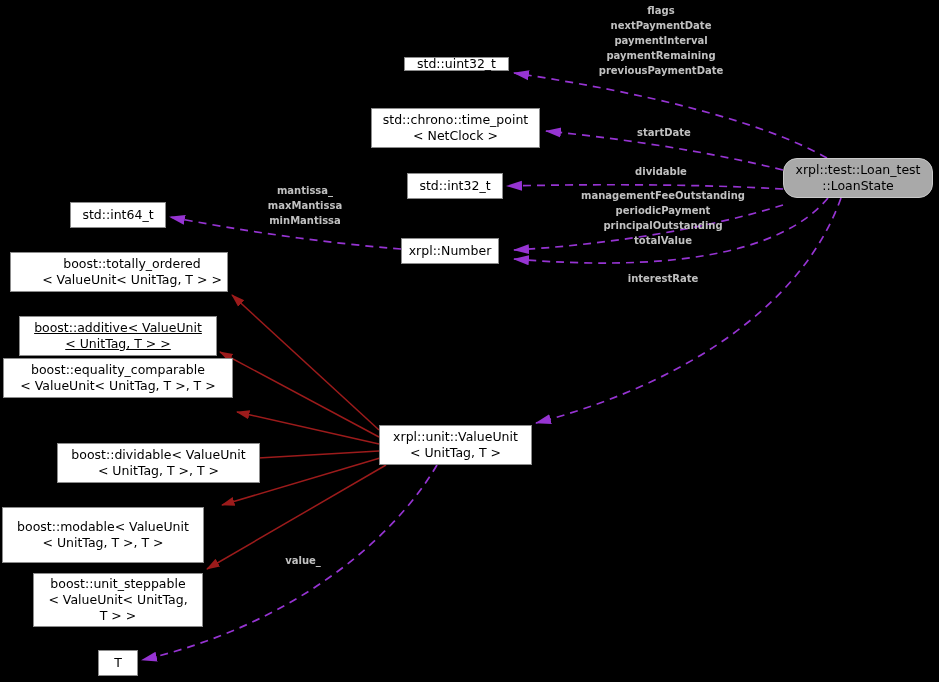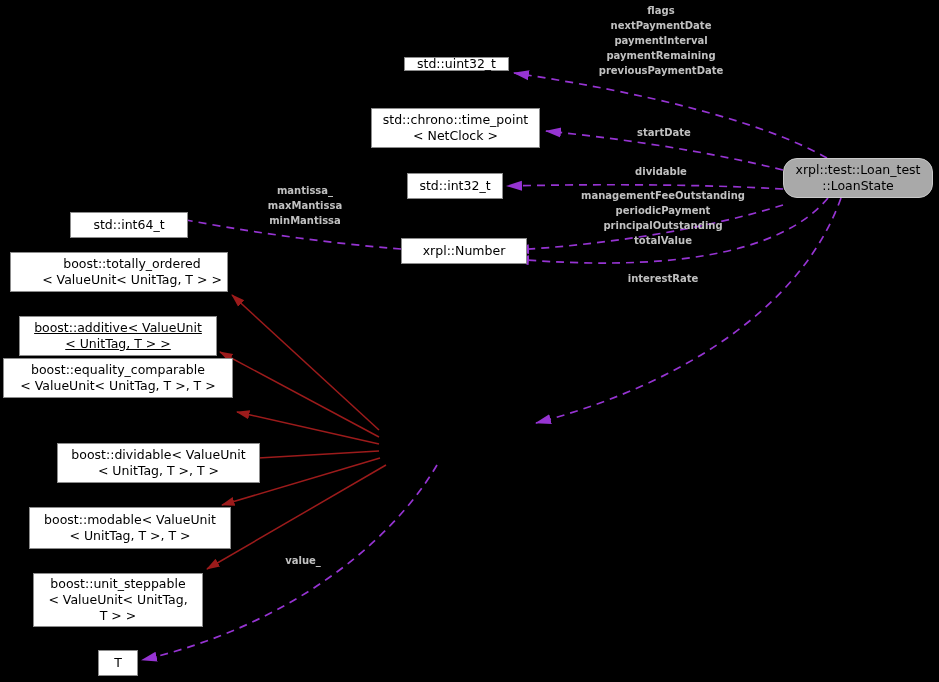--- a/index.html
+++ b/index.html
@@ -68,48 +68,50 @@
     <path class="inherit" d="M386,465 L207,569" marker-end="url(#ai)"></path>
   </svg>
 
   <div class="node" style="left:404px;top:57px;width:105px;height:14px;">std::uint32_t</div>
 
   <div class="node" style="left:371px;top:108px;width:169px;height:40px;">std::chrono::time_point
 &lt; NetClock &gt;</div>
 
   <div class="node" style="left:407px;top:173px;width:96px;height:26px;">std::int32_t</div>
 
-  <div class="node" style="left:401px;top:238px;width:126px;height:26px;">xrpl::Number</div>
+  <div class="node" style="left:401px;top:238px;width:98px;height:26px;">xrpl::Number</div>
 
-  <div class="node" style="left:70px;top:212px;width:118px;height:26px;">std::int64_t</div>
+  <div class="node" style="left:70px;top:202px;width:96px;height:26px;">std::int64_t</div>
 
   <div class="node hl" style="left:783px;top:158px;width:150px;height:40px;">xrpl::test::Loan_test
 ::LoanState</div>
 
   <div class="node" style="left:10px;top:252px;width:218px;height:40px;padding-left:26px;">boost::totally_ordered
 &lt; ValueUnit&lt; UnitTag, T &gt; &gt;</div>
 
   <div class="node" style="left:19px;top:316px;width:198px;height:40px;text-decoration:underline;">boost::additive&lt; ValueUnit
 &lt; UnitTag, T &gt; &gt;</div>
 
   <div class="node" style="left:3px;top:358px;width:230px;height:40px;">boost::equality_comparable
 &lt; ValueUnit&lt; UnitTag, T &gt;, T &gt;</div>
 
   <div class="node" style="left:17px;top:443px;width:203px;height:40px;margin-left:40px;">boost::dividable&lt; ValueUnit
 &lt; UnitTag, T &gt;, T &gt;</div>
 
-  <div class="node" style="left:29px;top:507px;width:202px;height:42px;">boost::modable&lt; ValueUnit
+  <div class="node" style="left:2px;top:507px;width:202px;height:56px;">boost::modable&lt; ValueUnit
 &lt; UnitTag, T &gt;, T &gt;</div>
 
   <div class="node" style="left:33px;top:573px;width:170px;height:54px;">boost::unit_steppable
 &lt; ValueUnit&lt; UnitTag,
 T &gt; &gt;</div>
 
   <div class="node" style="left:98px;top:650px;width:40px;height:26px;">T</div>
 
+  <div class="node" style="left:379px;top:425px;width:153px;height:40px;">xrpl::unit::ValueUnit
+&lt; UnitTag, T &gt;</div>
 
   <div class="elabel" style="left:661px;top:3px;">flags
 nextPaymentDate
 paymentInterval
 paymentRemaining
 previousPaymentDate</div>
 
   <div class="elabel" style="left:664px;top:125px;">startDate</div>
 
   <div class="elabel" style="left:661px;top:164px;">dividable</div>

